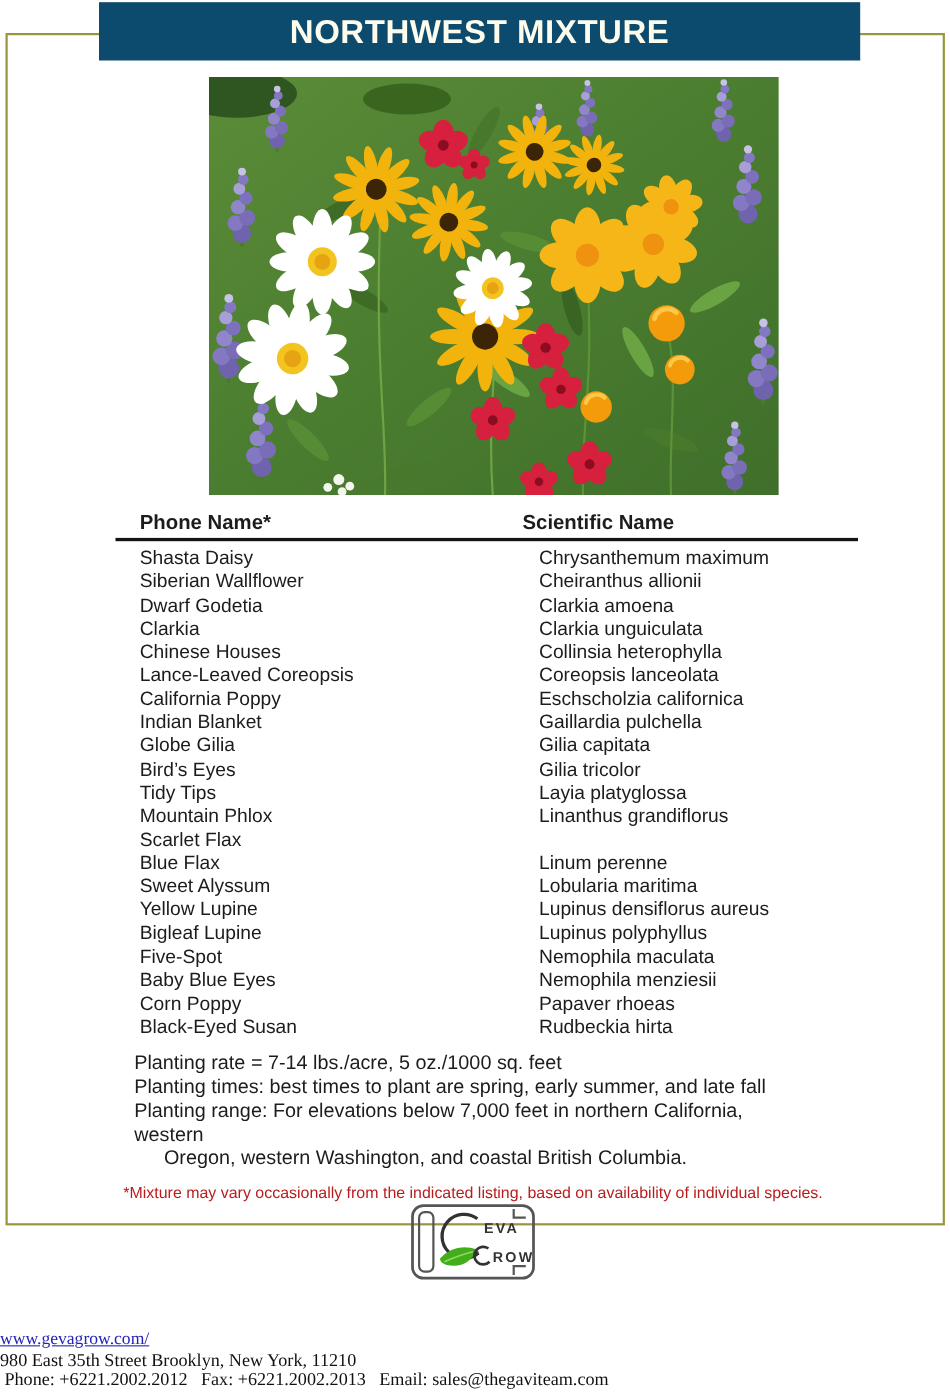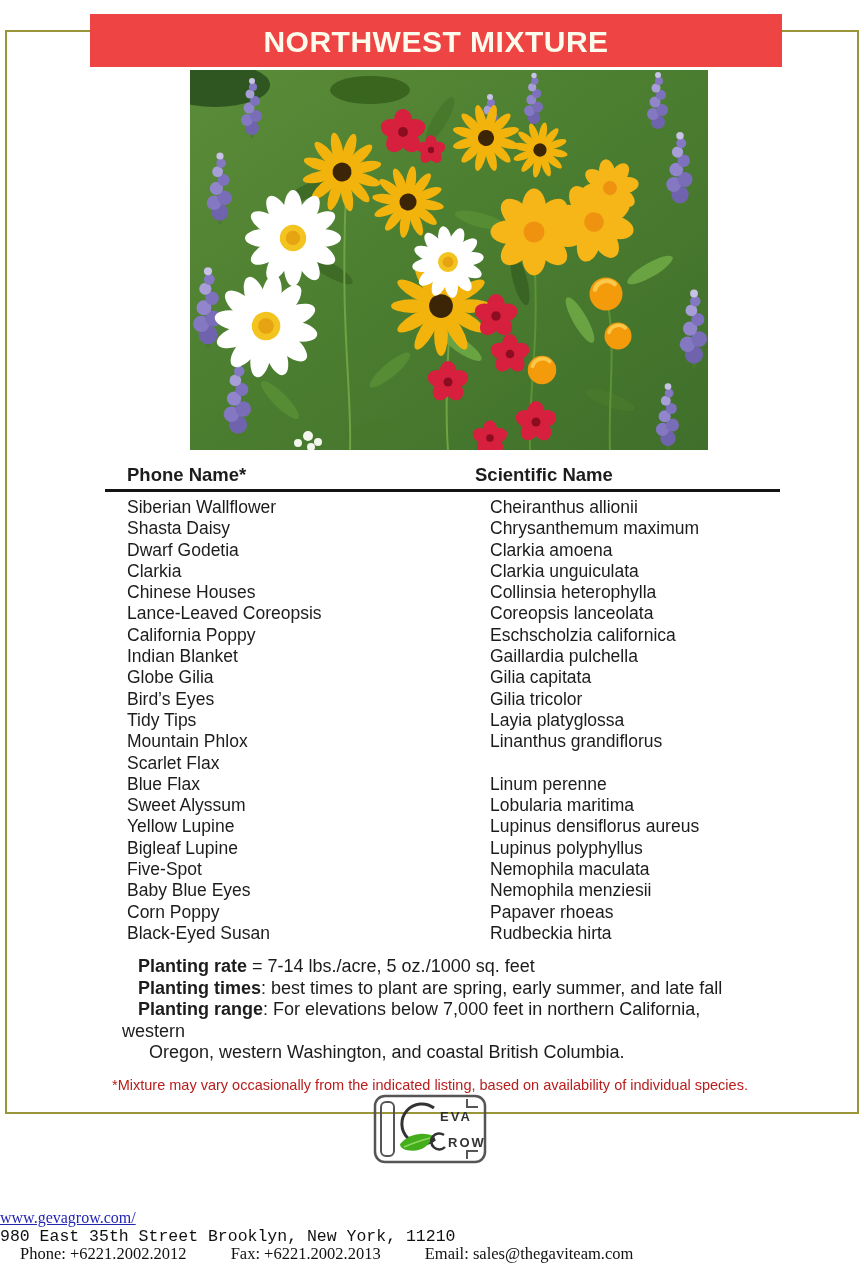--- a/index.html
+++ b/index.html
@@ -6,51 +6,51 @@
   body{
     width:864px;height:1265px;position:relative;background:#ffffff;
     font-family:"Liberation Sans", sans-serif;color:#1c1c1c;overflow:hidden;
   }
   .border-box{
     position:absolute;left:5px;top:30px;width:850px;height:1080px;
     border:2px solid #9a9539;z-index:1;
   }
   .title-bar{
     position:absolute;left:90px;top:2px;width:692px;height:53px;
-    background:#ef4444;z-index:2;text-align:center;line-height:55px;
-    color:#fcfbec;font-size:30px;font-weight:bold;letter-spacing:0.5px;margin-top:12px;
+    background:#0c4a6e;z-index:2;text-align:center;line-height:55px;
+    color:#fcfbec;font-size:30px;font-weight:bold;letter-spacing:0.5px;
   }
   .photo{
     position:absolute;left:190px;top:70px;width:518px;height:380px;z-index:2;
   }
   .photo svg{display:block;width:518px;height:380px;}
   .tbl-head{position:absolute;left:105px;top:464px;width:675px;height:24px;z-index:2;
     font-size:18.5px;font-weight:bold;}
   .tbl-head .c1{position:absolute;left:22px;top:0;}
   .tbl-head .c2{position:absolute;left:370px;top:0;}
   .tbl-rule{position:absolute;left:105px;top:489px;width:675px;height:0;
     border-top:3px solid #141414;z-index:2;}
   .rows{position:absolute;left:105px;top:497px;width:675px;z-index:2;}
   .row{position:relative;height:21.3px;font-size:17.5px;}
   .row .c1{position:absolute;left:22px;top:0;white-space:nowrap;}
   .row .c2{position:absolute;left:385px;top:0;white-space:nowrap;}
   .planting{position:absolute;left:122px;top:956px;width:680px;z-index:2;
     font-size:18px;line-height:21.5px;}
-  .planting b{font-weight:bold;margin-left:16px;}
+  .planting b{font-weight:normal;}
   .planting .indent{padding-left:27px;}
   .footnote{position:absolute;left:5px;top:1077px;width:850px;text-align:center;
     font-size:14.5px;z-index:2;color:#b91c1c;}
   .logo{position:absolute;left:372px;top:1091px;width:120px;height:76px;z-index:2;text-align:right;}
   .footer-line{position:absolute;left:0;width:864px;text-align:left;z-index:2;
     font-family:"Liberation Serif", serif;color:#111;}
   .website{top:1209px;font-size:16px;}
   .website a{color:#2424b4;text-decoration:underline;}
-  .address{top:1227px;font-size:16.5px;font-family:Liberation Mono, monospace;}
+  .address{top:1227px;font-size:16.5px;}
   .contact{top:1244px;font-size:16.5px;}
-  .contact span{margin:0 20px;}
+  .contact span{margin:0 4px;}
 </style>
 </head>
 <body>
 
 <div class="border-box"></div>
 
 <div class="title-bar">NORTHWEST MIXTURE</div>
 
 <div class="photo" role="img" aria-label="Wildflower meadow photo with white shasta daisies, yellow black-eyed susans, golden coreopsis, orange california poppies, red flax and purple lupine spikes among green foliage">
   <svg viewBox="0 0 518 380" xmlns="http://www.w3.org/2000/svg">
@@ -207,27 +207,27 @@
 </div>
 
 <div class="tbl-head">
   <span class="c1">Phone Name*</span>
   <span class="c2">Scientific Name</span>
 </div>
 <div class="tbl-rule"></div>
 
 <div class="rows">
   <div class="row">
+    <span class="c1">Shasta Daisy</span>
+    <span class="c2">Chrysanthemum maximum</span>
+  </div>
+
+  <div class="row">
     <span class="c1">Siberian Wallflower</span>
     <span class="c2">Cheiranthus allionii</span>
-  </div>
-
-  <div class="row">
-    <span class="c1">Shasta Daisy</span>
-    <span class="c2">Chrysanthemum maximum</span>
   </div>
 
   <div class="row">
     <span class="c1">Dwarf Godetia</span>
     <span class="c2">Clarkia amoena</span>
   </div>
 
   <div class="row">
     <span class="c1">Clarkia</span>
     <span class="c2">Clarkia unguiculata</span>

